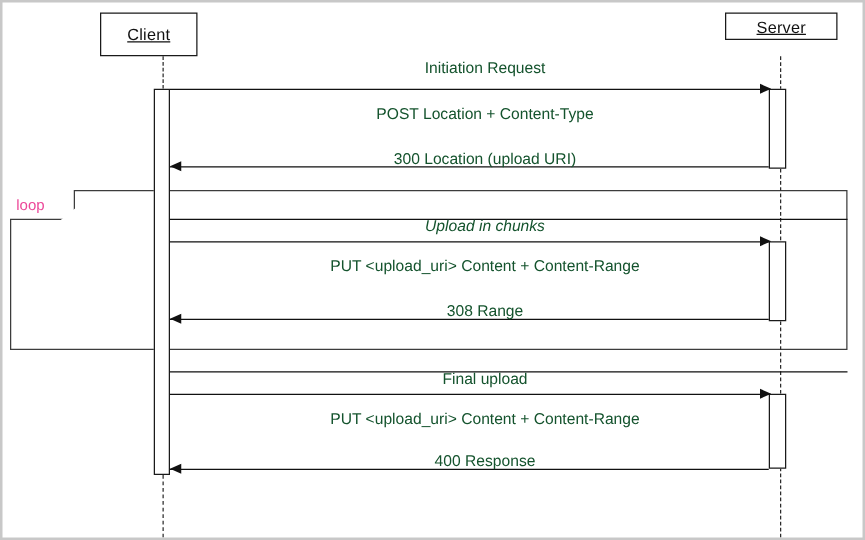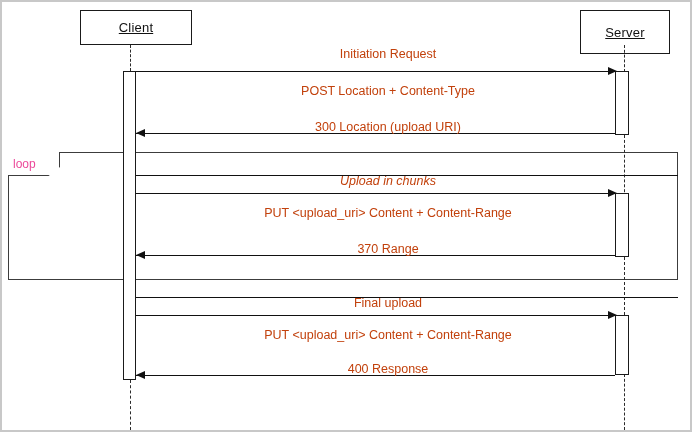--- a/index.html
+++ b/index.html
@@ -86,21 +86,21 @@
     border-left: 9px solid #111111;
   }
   .msg-arrow.left {
     border-top: 4.5px solid transparent;
     border-bottom: 4.5px solid transparent;
     border-right: 9px solid #111111;
   }
   .msg-label {
     position: absolute;
     font-size: 12.5px;
-    color: #c2410c;
+    color: #14532d;
     text-align: center;
     white-space: nowrap;
     transform: translateX(-50%);
   }
 
   
   .rule {
     position: absolute;
     height: 0;
     border-top: 1.4px solid #111111;
@@ -109,25 +109,25 @@
 </head>
 <body>
 
 <div id="canvas">
 
   <div class="fragment" style="left:6px; top:150px; width:670px; height:128px;"></div>
   <div class="fragment-tab" style="left:6px; top:150px; width:52px; height:24px;">
     <span class="fragment-tab-label">loop</span>
   </div>
 
-  <div class="actor-box" style="left:78px; top:8px; width:112px; height:35px;">
+  <div class="actor-box" style="left:78px; top:8px; width:78px; height:35px;">
     <span class="actor-label">Client</span>
   </div>
 
-  <div class="actor-box" style="left:578px; top:8px; width:90px; height:44px;">
+  <div class="actor-box" style="left:578px; top:8px; width:90px; height:22px;">
     <span class="actor-label">Server</span>
   </div>
 
   <div class="lifeline" style="left:128px; top:43px; height:26px;"></div>
   <div class="lifeline" style="left:128px; top:378px; height:50px;"></div>
 
   <div class="lifeline" style="left:622px; top:43px; height:27px;"></div>
   <div class="lifeline" style="left:622px; top:133px; height:72px;"></div>
   <div class="lifeline" style="left:622px; top:255px; height:68px;"></div>
   <div class="lifeline" style="left:622px; top:372px; height:56px;"></div>
@@ -150,21 +150,21 @@
 
   <div class="rule" style="left:134px; top:173px; width:542px;"></div>
   <div class="msg-label" style="left:386px; top:172px;font-style:italic;">Upload in chunks</div>
 
   <div class="rule" style="left:134px; top:191px; width:479px;"></div>
   <div class="msg-arrow right" style="left:606px; top:186.5px;"></div>
   <div class="msg-label" style="left:386px; top:204px;">PUT &lt;upload_uri&gt; Content + Content-Range</div>
 
   <div class="rule" style="left:134px; top:253px; width:479px;"></div>
   <div class="msg-arrow left" style="left:134px; top:248.5px;"></div>
-  <div class="msg-label" style="left:386px; top:240px;">370 Range</div>
+  <div class="msg-label" style="left:386px; top:240px;">308 Range</div>
 
   <div class="rule" style="left:134px; top:295px; width:542px;"></div>
   <div class="msg-label" style="left:386px; top:294px;">Final upload</div>
 
   <div class="rule" style="left:134px; top:313px; width:479px;"></div>
   <div class="msg-arrow right" style="left:606px; top:308.5px;"></div>
   <div class="msg-label" style="left:386px; top:326px;">PUT &lt;upload_uri&gt; Content + Content-Range</div>
 
   <div class="rule" style="left:134px; top:373px; width:479px;"></div>
   <div class="msg-arrow left" style="left:134px; top:368.5px;"></div>

